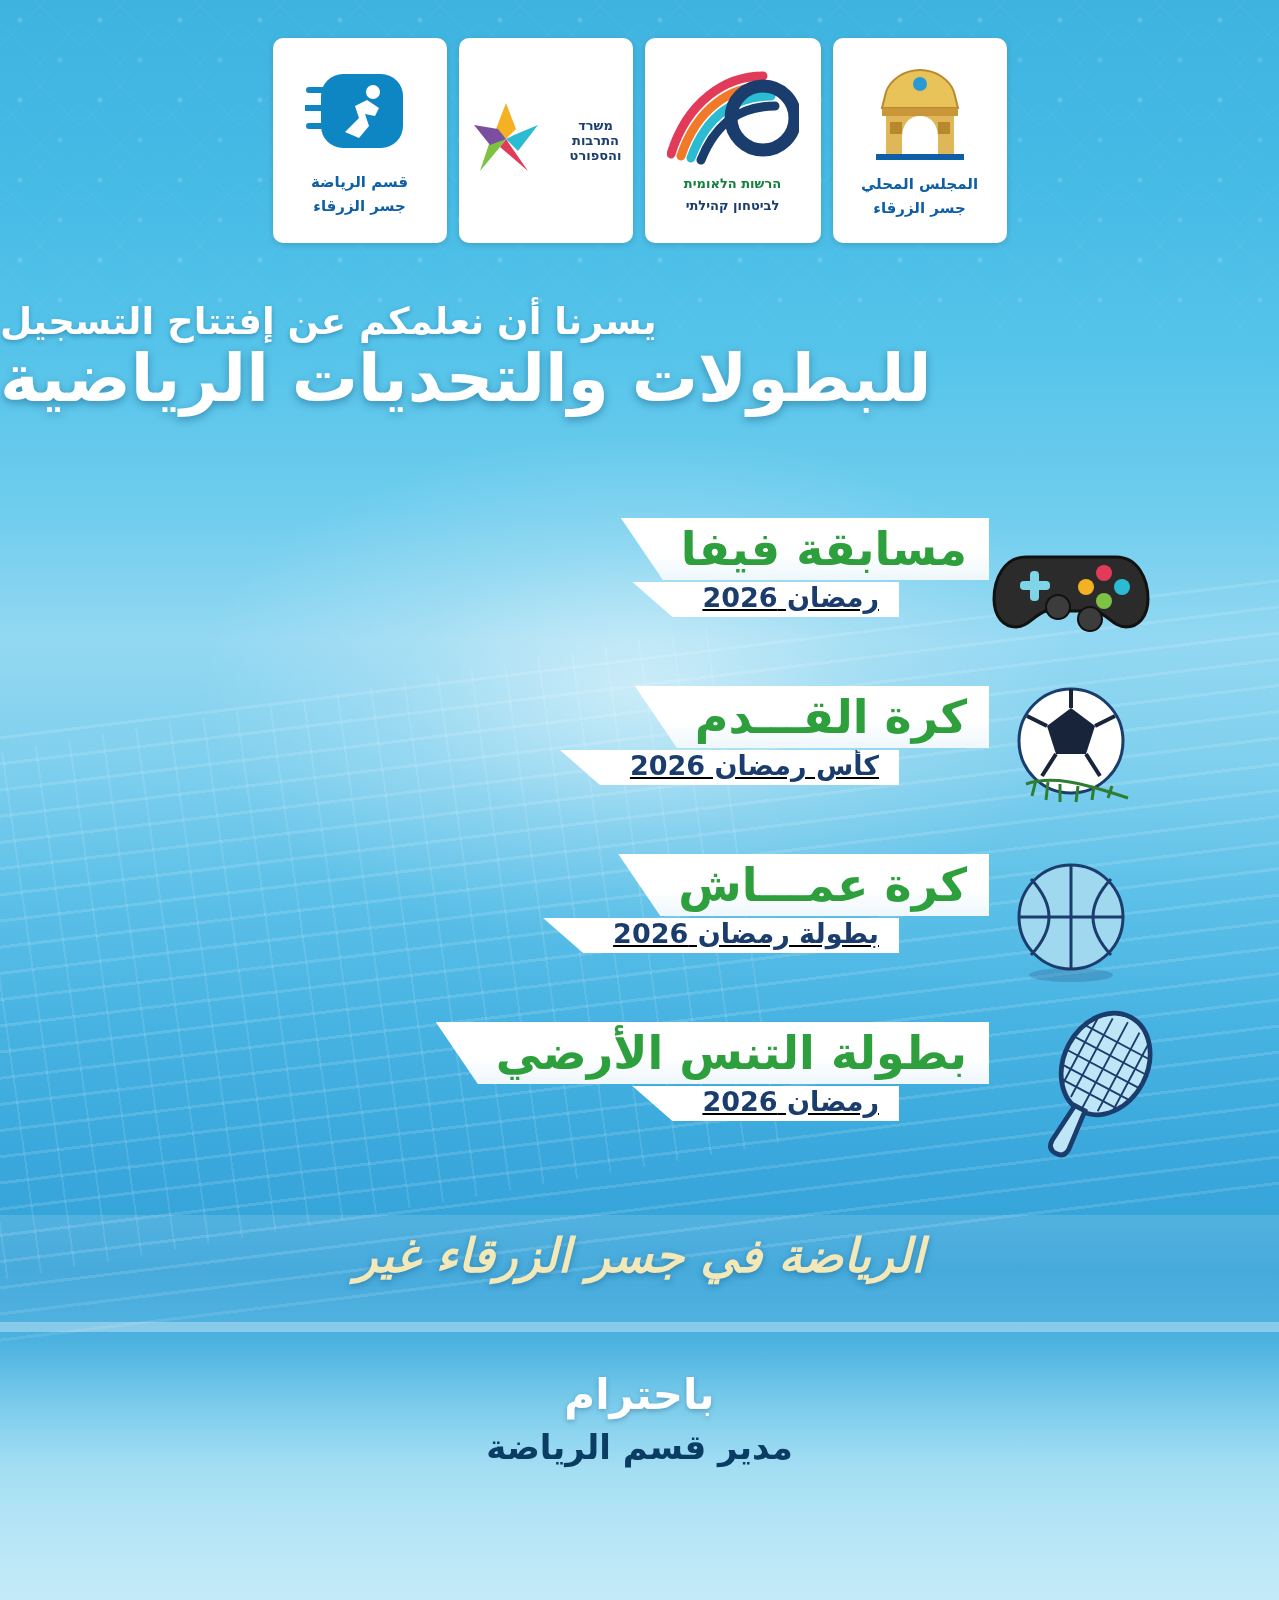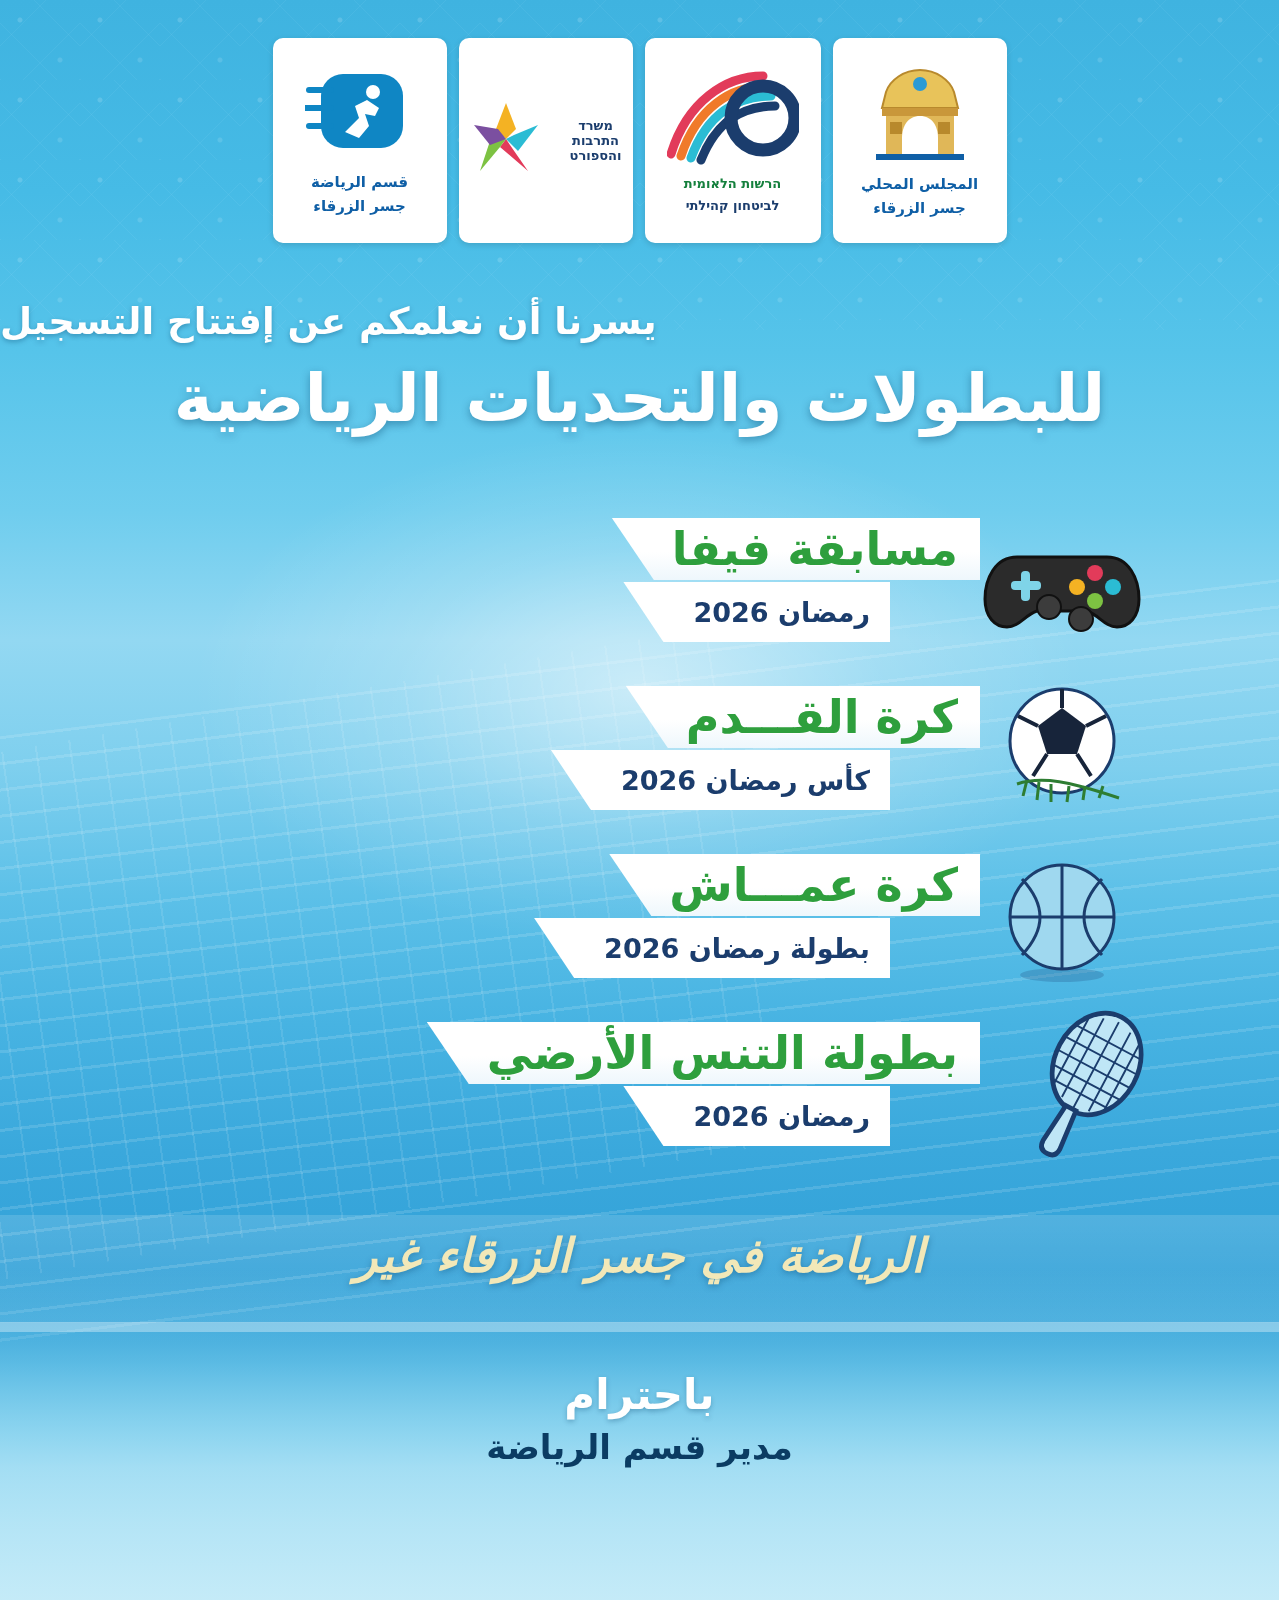--- a/index.html
+++ b/index.html
@@ -144,35 +144,35 @@
     text-align: left;
     color: #ffffff;
     font-size: 37px;
     font-weight: bold;
     letter-spacing: 0;
     text-shadow: 0 2px 5px rgba(0,60,100,.35);
     z-index: 4;
   }
   .headline {
     position: absolute;
-    top: 360px;
-    left: 0; right: 0;
-    text-align: center;
+    top: 340px;
+    left: 0; right: 0;
+    text-align: left;
     color: #ffffff;
     font-size: 66px;
     font-weight: bold;
     text-shadow: 0 3px 8px rgba(0,60,100,.4);
     z-index: 4;
   }
 
   
   .events {
     position: absolute;
     top: 500px;
-    left: 0; right: 9px;
+    left: 0; right: 0;
     z-index: 4;
   }
   .event {
     position: relative;
     height: 168px;
   }
   .ribbon {
     position: absolute;
     right: 290px;
     top: 18px;
@@ -189,28 +189,29 @@
     font-size: 46px;
     font-weight: bold;
     color: #2e9f3d;
     white-space: nowrap;
     text-shadow: 0 1px 0 rgba(255,255,255,.8);
   }
   .sub-ribbon {
     position: absolute;
     right: 380px;
     top: 82px;
-    height: 60px;
-    display: flex;
-    align-items: center;
+    height: 35px;
+    display: flex;
+    align-items: flex-start;
     justify-content: flex-end;
     padding: 0 20px 0 70px;
     background: #ffffff;
     clip-path: polygon(0 0, 100% 0, calc(100% - 0px) 100%, 40px 100%);
     box-shadow: 0 2px 4px rgba(0,60,100,.18);
+    text-decoration: underline;
   }
   .sub-title {
     font-size: 27px;
     font-weight: bold;
     color: #1b3d6d;
     white-space: nowrap;
   }
   .event-icon {
     position: absolute;
     right: 118px;

